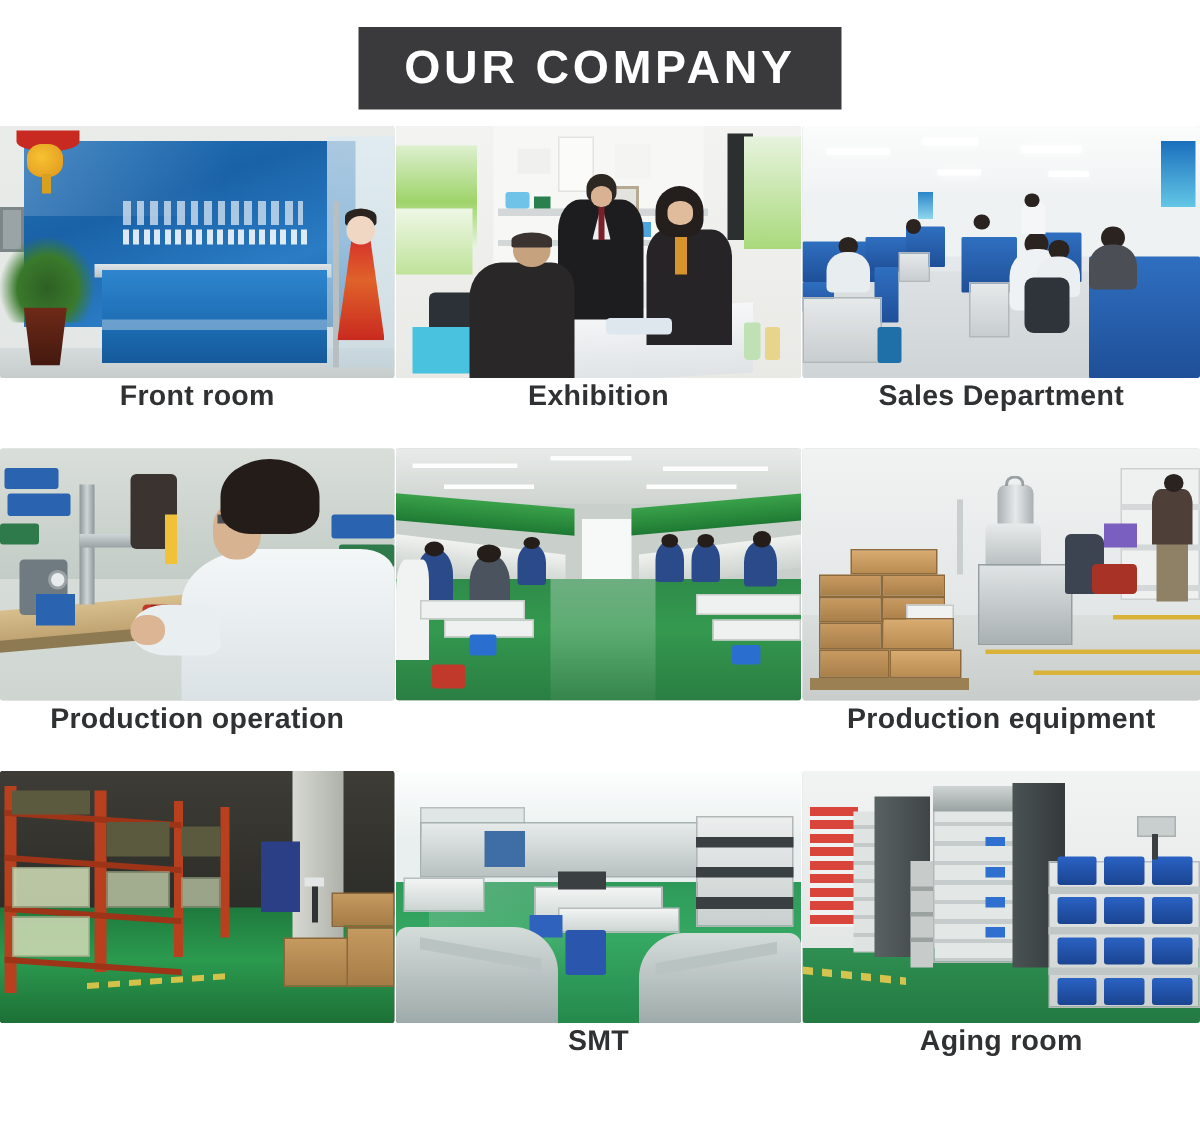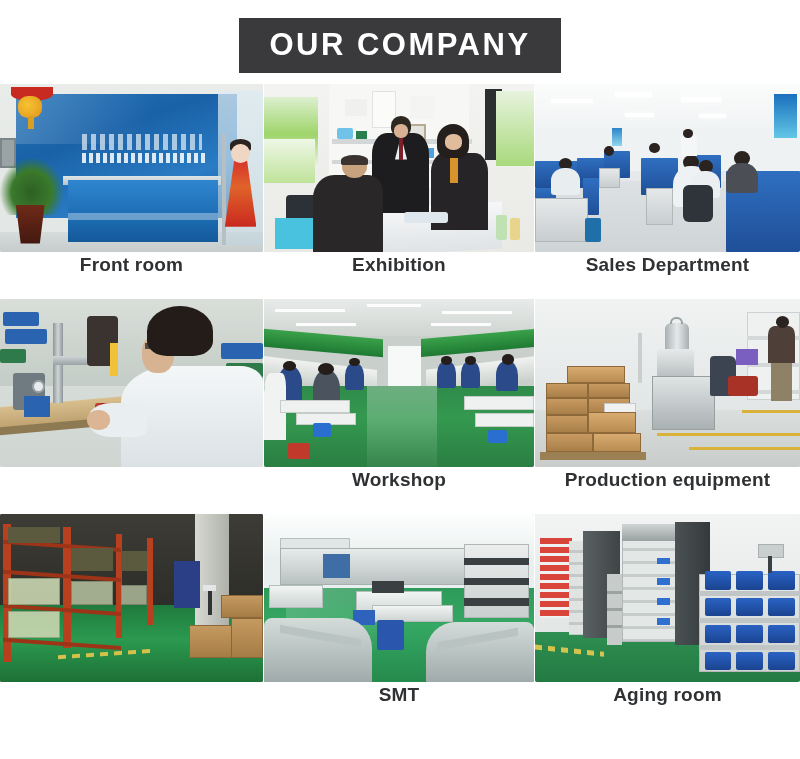--- a/index.html
+++ b/index.html
@@ -447,20 +447,21 @@
         <div class="lay po-mach-tube"></div>
         <div class="lay po-gauge"></div>
         <div class="lay po-batt"></div>
         <div class="lay po-man-body"></div>
         <div class="lay po-man-arm"></div>
         <div class="lay po-hand"></div>
         <div class="lay po-man-face"></div>
         <div class="lay po-man-glass"></div>
         <div class="lay po-man-hair"></div>
       </div>
+      <div class="caption">Production operation</div>
     </div>
 
     <div class="cell">
       <div class="photo">
         <div class="lay ws-bg"></div>
         <div class="lay ws-ceil"></div>
         <div class="lay ws-tube" style="left:4%;top:6%;width:26%;"></div>
         <div class="lay ws-tube" style="left:38%;top:3%;width:20%;"></div>
         <div class="lay ws-tube" style="left:66%;top:7%;width:26%;"></div>
         <div class="lay ws-tube" style="left:12%;top:14%;width:22%;"></div>
@@ -488,21 +489,20 @@
         <div class="lay" style="left:0%;top:44%;width:8%;height:40%;background:#f0f3f1;border-radius:30% 20% 0 0;"></div>
 
         <div class="lay ws-tblL" style="left:6%;top:60%;width:26%;height:8%;"></div>
         <div class="lay ws-tblL" style="left:12%;top:68%;width:22%;height:7%;"></div>
         <div class="lay ws-tblL" style="left:74%;top:58%;width:26%;height:8%;"></div>
         <div class="lay ws-tblL" style="left:78%;top:68%;width:22%;height:8%;"></div>
         <div class="lay ws-stool" style="left:18%;top:74%;width:7%;height:8%;"></div>
         <div class="lay ws-stoolr" style="left:9%;top:86%;width:8%;height:9%;"></div>
         <div class="lay ws-stool" style="left:83%;top:78%;width:7%;height:8%;"></div>
       </div>
-      <div class="caption">Workshop</div>
     </div>
 
     <div class="cell">
       <div class="photo">
         <div class="lay pe-bg"></div>
         <div class="lay pe-wall"></div>
         <div class="lay pe-floor"></div>
         <div class="lay pe-line" style="left:46%;top:80%;width:54%;"></div>
         <div class="lay pe-line" style="left:58%;top:88%;width:42%;"></div>
         <div class="lay pe-line" style="left:78%;top:66%;width:22%;"></div>

